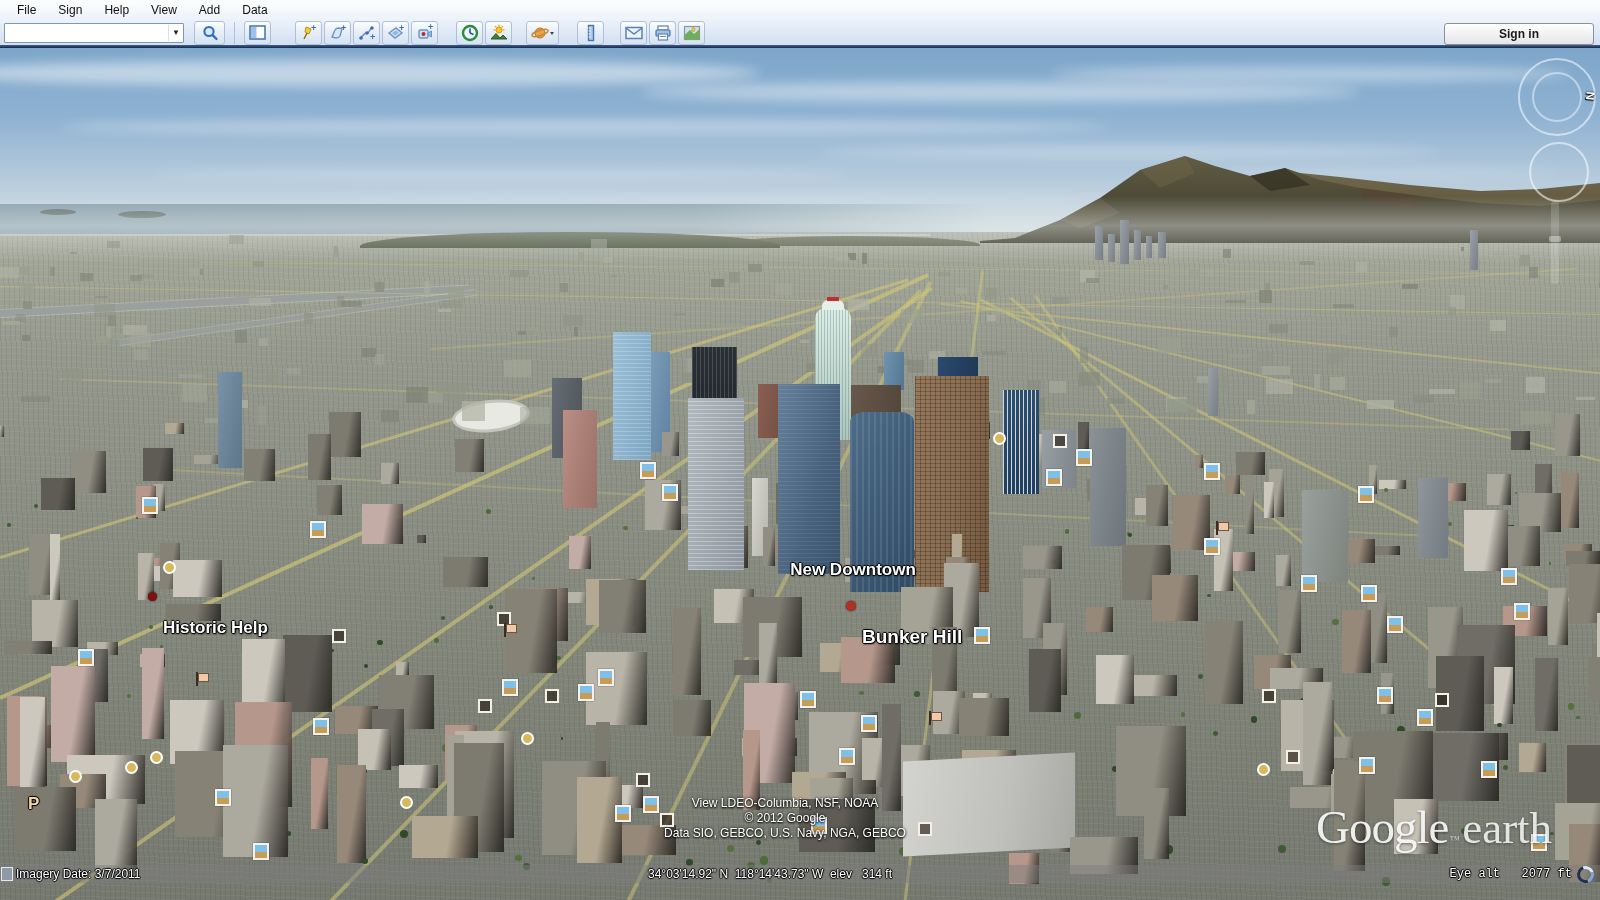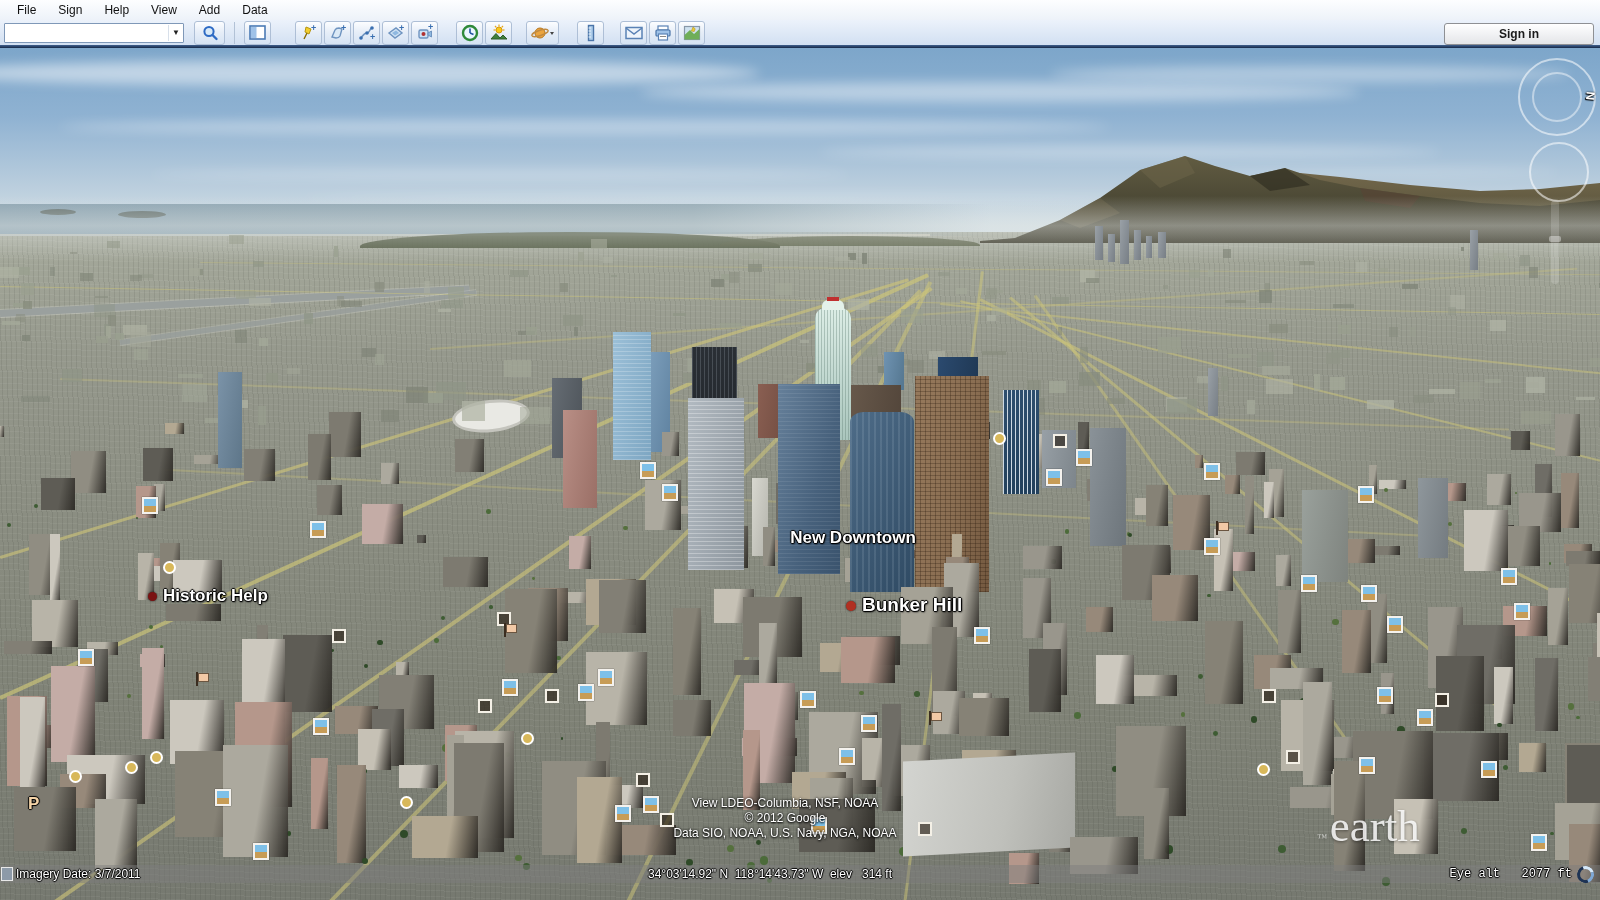--- a/index.html
+++ b/index.html
@@ -38,21 +38,21 @@
   .tree{position:absolute;border-radius:50%;z-index:6;}
   .mapicon{position:absolute;z-index:860;}
   .photoicon{width:12px;height:13px;background:linear-gradient(#7ec0e8 0 55%,#c79c56 55% 100%);border:2px solid #f4f2ee;box-shadow:0 0 1px rgba(0,0,0,.7);}
   .flagicon{width:12px;height:14px;position:relative;}
   .flagicon::before{content:"";position:absolute;left:1px;top:0;width:2px;height:14px;background:#3a2d20;}
   .flagicon::after{content:"";position:absolute;left:3px;top:1px;width:9px;height:7px;background:#f2c9a6;border:1px solid #6b5540;}
   .sqicon{width:10px;height:10px;border:2px solid #f4f0e6;background:rgba(40,30,20,.65);}
   .doticon{width:9px;height:9px;border-radius:50%;border:2px solid #fff;background:#d8b85a;}
   
   .place{position:absolute;color:#fff;font-weight:bold;z-index:880;white-space:nowrap;
-    text-shadow:-1px 0 1px #000,1px 0 1px #000,0 -1px 1px #000,0 1px 1px #000,1px 1px 2px rgba(0,0,0,.85);}
+    text-shadow:-1px 0 1px #000,1px 0 1px #000,0 -1px 1px #000,0 1px 1px #000,1px 1px 2px rgba(0,0,0,.85);margin-top:32px;}
   .pdot{position:absolute;border-radius:50%;z-index:880;box-shadow:0 0 2px rgba(0,0,0,.8);}
   
   .attrib{position:absolute;top:748px;left:785px;transform:translateX(-50%);text-align:center;z-index:900;color:#fff;font-size:12px;line-height:15px;text-shadow:0 0 3px #000,0 1px 2px #000;}
   .watermark{position:absolute;top:752px;left:1316px;z-index:900;font-family:"Liberation Serif",serif;color:rgba(255,255,255,.9);text-shadow:0 1px 3px rgba(0,0,0,.45);display:flex;align-items:baseline;}
   .watermark .g1{font-size:47px;letter-spacing:-1px;}
   .watermark .tm{font-size:10px;opacity:.7;margin:0 3px 0 1px;}
   .watermark .g2{font-size:45px;font-weight:400;opacity:.92;}
   
   .statusbar{position:absolute;top:817px;left:0;width:1600px;height:18px;background:rgba(125,125,125,.48);z-index:920;color:#fff;font-size:12px;display:flex;align-items:center;
     text-shadow:-1px 0 1px #000,1px 0 1px #000,0 -1px 1px #000,0 1px 1px #000;}
@@ -247,23 +247,24 @@
     <div class="pdot" style="left:148px;top:544px;width:9px;height:9px;background:#7a1212"></div>
     <div class="place" style="left:163px;top:538px;font-size:17px">Historic Help</div>
     <div class="place" style="left:853px;top:480px;transform:translateX(-50%);font-size:17px">New Downtown</div>
     <div class="pdot" style="left:846px;top:553px;width:10px;height:10px;background:#b03022"></div>
     <div class="place" style="left:862px;top:546px;font-size:19px">Bunker Hill</div>
     <div class="parkP">P</div>
 
     <div class="attrib">
       <div>View LDEO-Columbia, NSF, NOAA</div>
       <div>© 2012 Google</div>
-      <div>Data SIO, NOAA, U.S. Navy, NGA, NOAA</div>
+      <div>Data SIO, GEBCO, U.S. Navy, NGA, GEBCO</div>
     </div>
     <div class="watermark">
+      <span class="g1">Google</span>
       <span class="tm">™</span>
       <span class="g2">earth</span>
     </div>
 
     <div class="statusbar">
       <div class="st-icon"></div>
       <span class="st-left">Imagery Date: 3/7/2011</span>
       <span class="st-center">34°03'14.92" N  118°14'43.73" W  elev   314 ft</span>
       <span class="st-right">Eye alt   2077 ft</span>
       <div class="spinner"></div>

